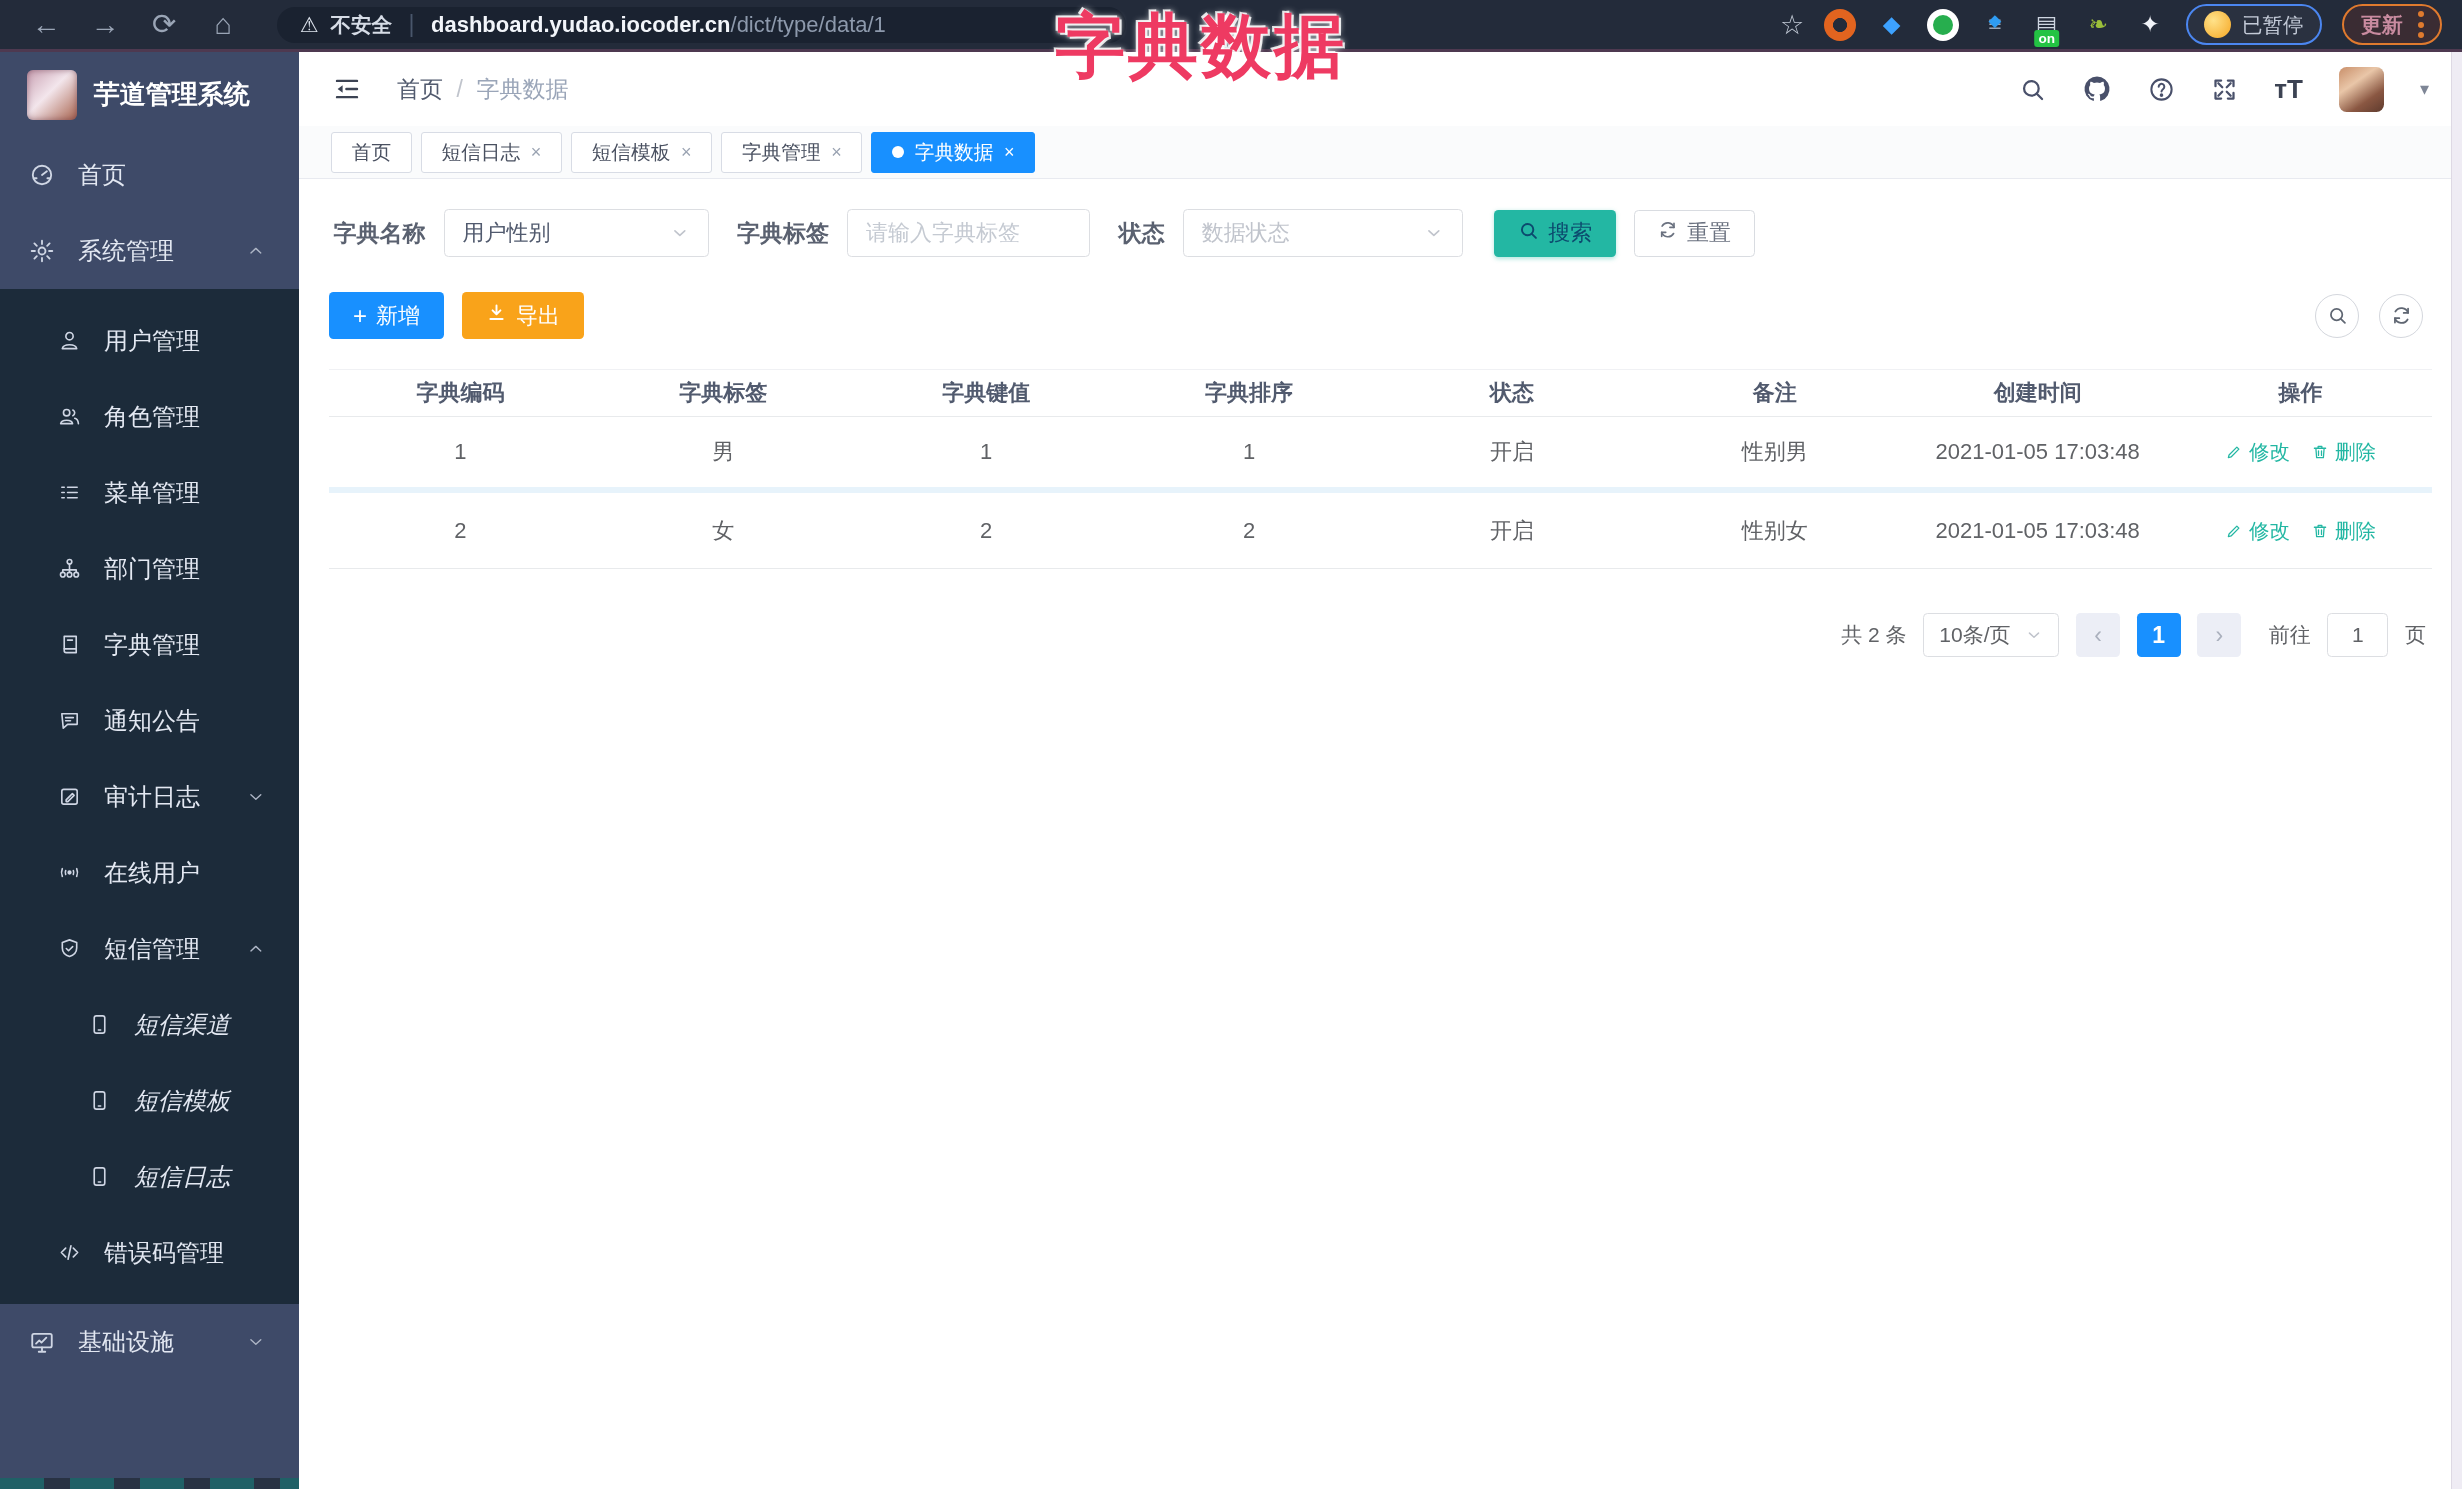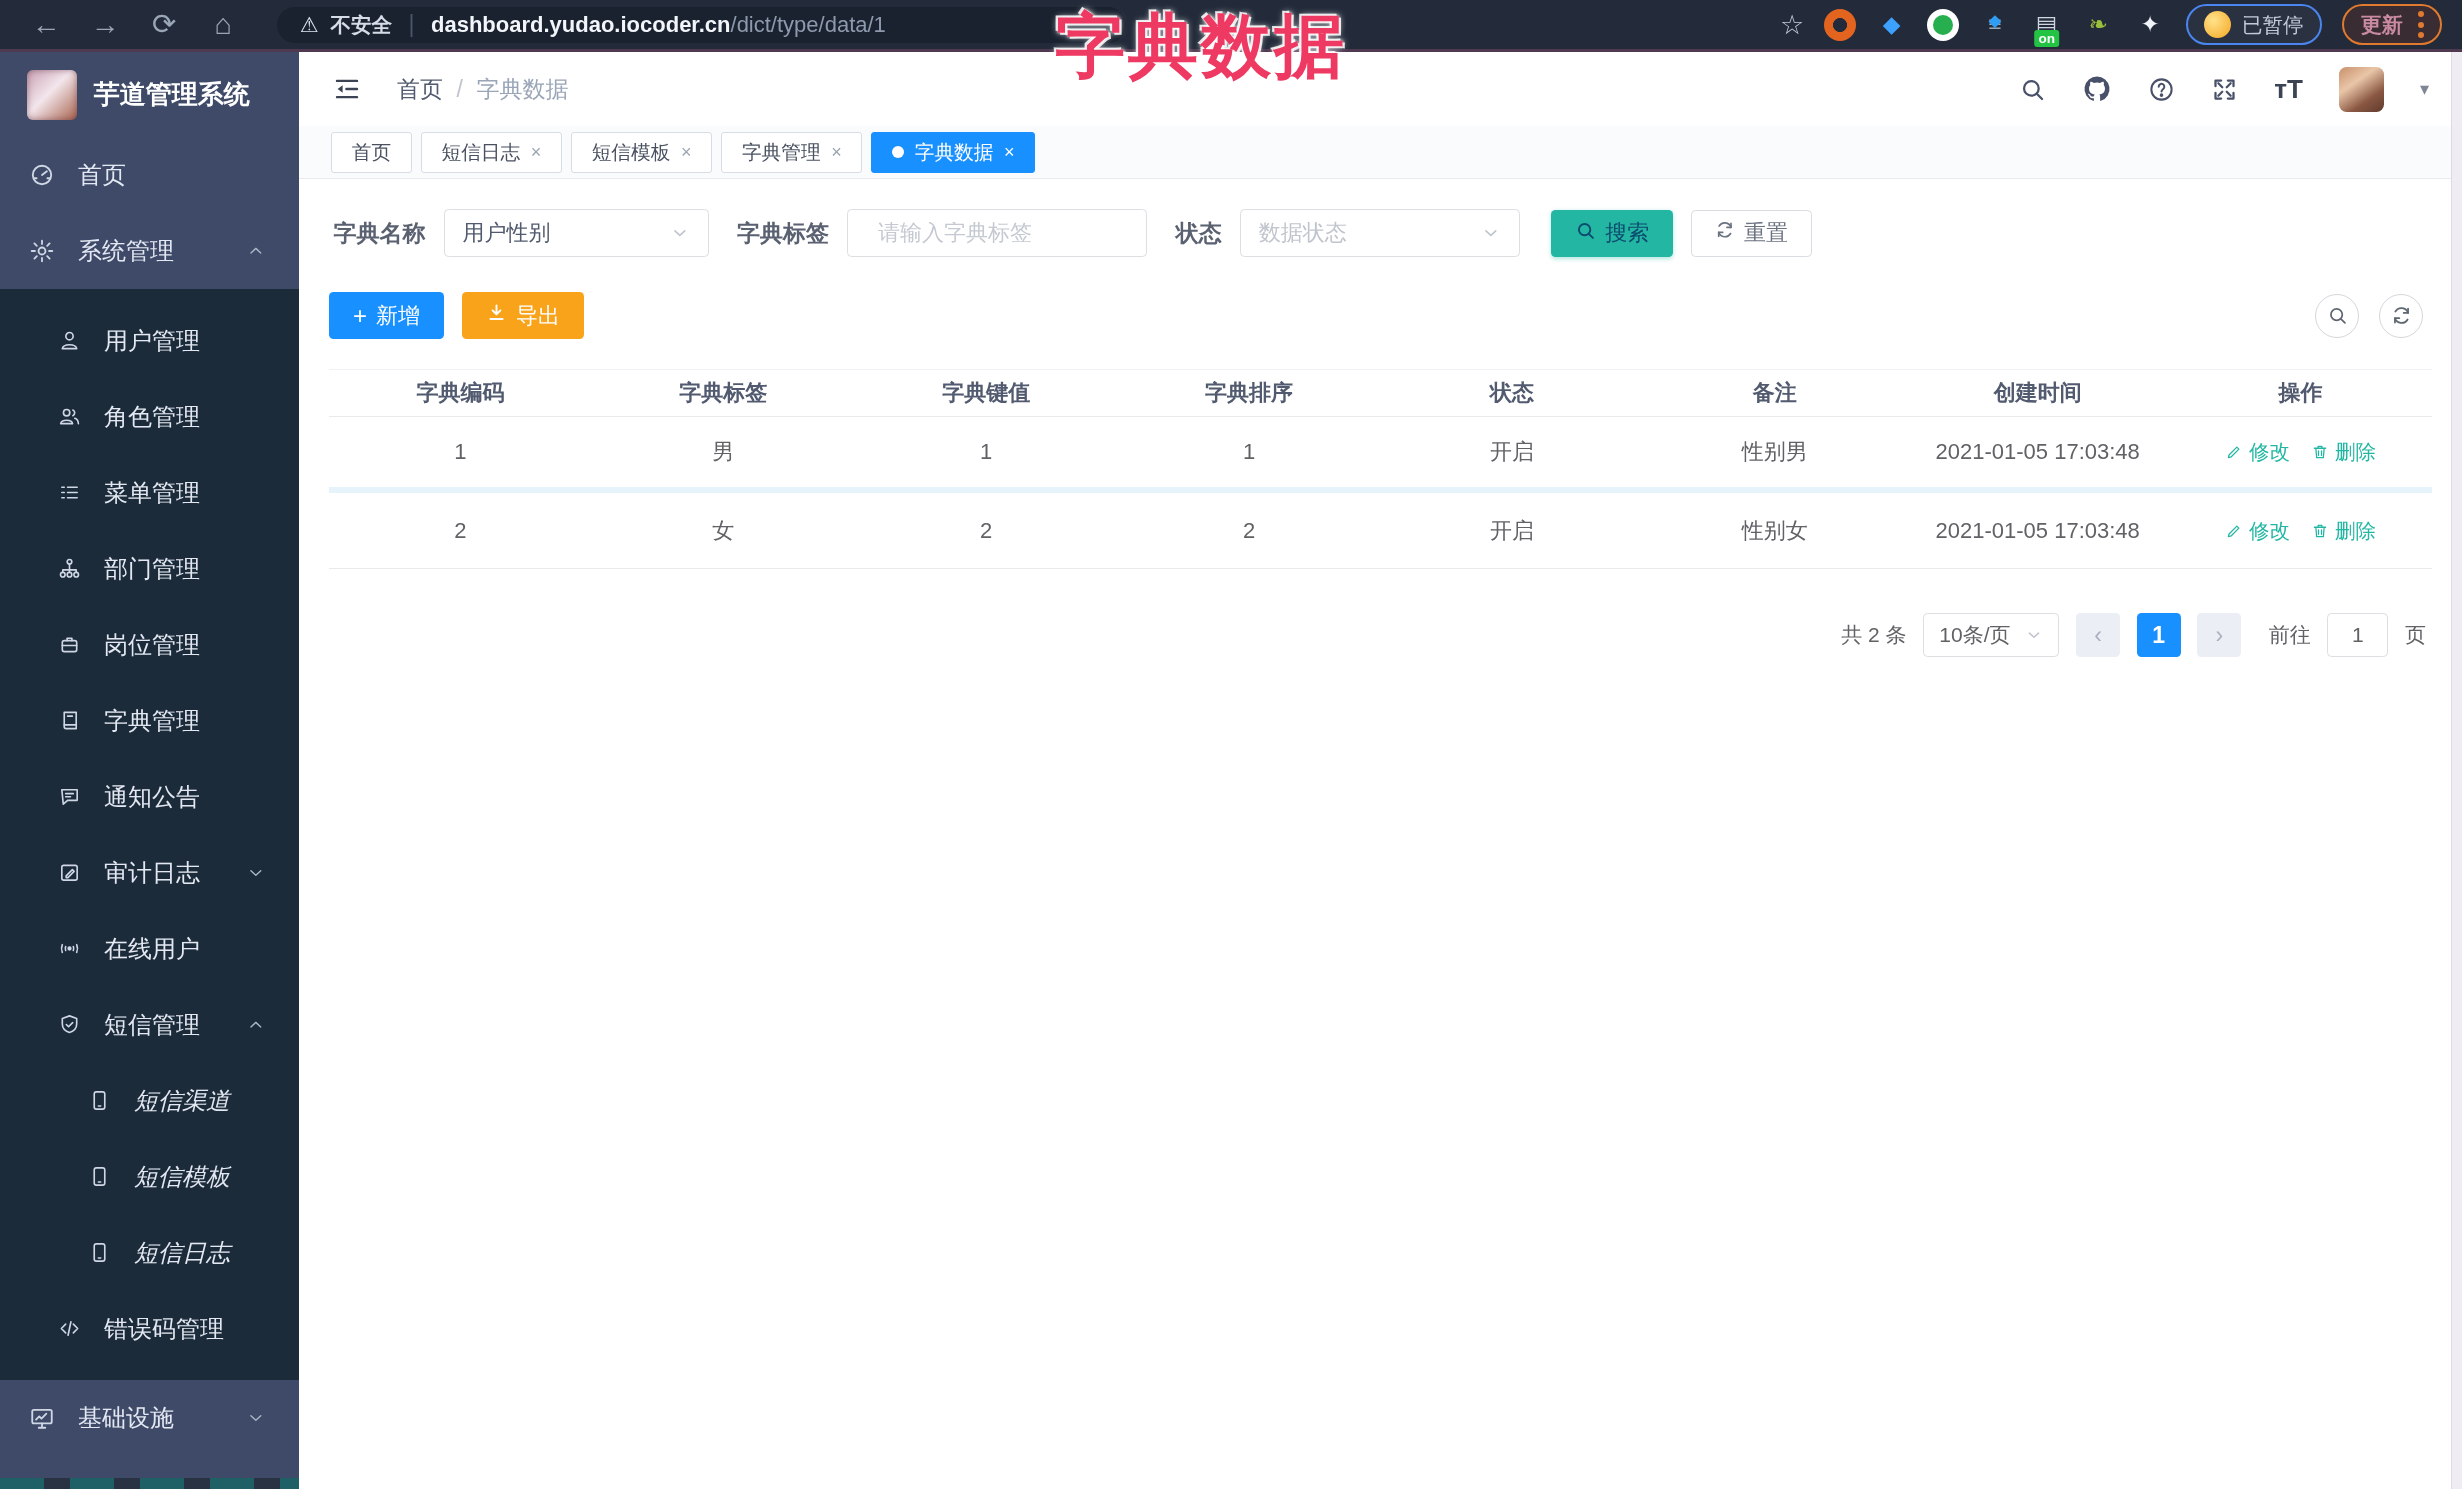--- a/index.html
+++ b/index.html
@@ -85,21 +85,21 @@
 
   
   .filters { display:flex; align-items:center; gap:18px; margin-left:0; }
   .f-label { font-weight:bold; color:#5a6170; font-size:23px; margin-left:10.6px; }
   .f-label:first-child { margin-left:4.5px; }
   .select-box, .input-box { height:48px; border:0.8px solid #dcdee2; border-radius:4.5px; background:#fff; display:flex; align-items:center; padding:0 18px; }
   .select-box { width:265px; justify-content:space-between;text-align:right; }
   .sel-value { color:#515a6e; font-size:22px; }
   .sel-placeholder { color:#c0c4cc; font-size:22px; }
   .sel-caret { color:#c0c4cc; display:flex; }
-  .input-box { width:300px; padding:12px; }
+  .input-box { width:243px; padding:0; }
   .input-box input { border:none; outline:none; width:100%; height:100%; padding:0 18px; font-size:22px; color:#515a6e; background:transparent; font-family:inherit; }
   .input-box input::placeholder { color:#c5cad2; }
   .btn { height:47px; border-radius:4.5px; display:flex; align-items:center; gap:9px; padding:0 23px; font-size:22px; cursor:pointer; border:0.8px solid transparent; }
   .btn-search { background:#23b7a3; color:#0c4a6e; box-shadow:0 1.5px 4.5px rgba(35,183,163,.35); }
   .btn-reset { background:#fff; color:#6b7280; border-color:#d9dce1; }
 
   
   .toolbar { display:flex; align-items:center; margin-top:35px; }
   .btn-add { background:#1890ff; color:#fff; }
   .btn-export { background:#f9a31a; color:#fff; margin-left:18px; }
@@ -229,29 +229,20 @@
             <span class="mi-icon">
               <svg viewBox="0 0 24 24" width="23" height="23" fill="none" stroke="currentColor" stroke-width="1.7" stroke-linecap="round" stroke-linejoin="round">
                 <circle cx="12" cy="5" r="2.4"></circle>
                 <circle cx="5" cy="18.5" r="2.4"></circle>
                 <circle cx="12" cy="18.5" r="2.4"></circle>
                 <circle cx="19" cy="18.5" r="2.4"></circle>
                 <path d="M12 7.5v3.5M5 16v-2.5h14V16M12 11v5"></path>
               </svg>
             </span>
             <span class="mi-label">部门管理</span>
-          </div>
-          <div class="menu-item lvl2 bg-dark">
-            <span class="mi-icon">
-              <svg viewBox="0 0 24 24" width="23" height="23" fill="none" stroke="currentColor" stroke-width="1.7" stroke-linecap="round" stroke-linejoin="round">
-                <rect x="4.5" y="8" width="15" height="11.5" rx="2"></rect>
-                <path d="M9.5 8V5.5h5V8M4.5 13h15"></path>
-              </svg>
-            </span>
-            <span class="mi-label">岗位管理</span>
           </div>
           <div class="menu-item lvl2 bg-dark">
             <span class="mi-icon">
               <svg viewBox="0 0 24 24" width="23" height="23" fill="none" stroke="currentColor" stroke-width="1.7" stroke-linecap="round" stroke-linejoin="round">
                 <path d="M6.5 3.5H19v17H8.5a2 2 0 01-2-2z"></path>
                 <path d="M6.5 16.5H19M10 7.5h5"></path>
               </svg>
             </span>
             <span class="mi-label">字典管理</span>
           </div>

